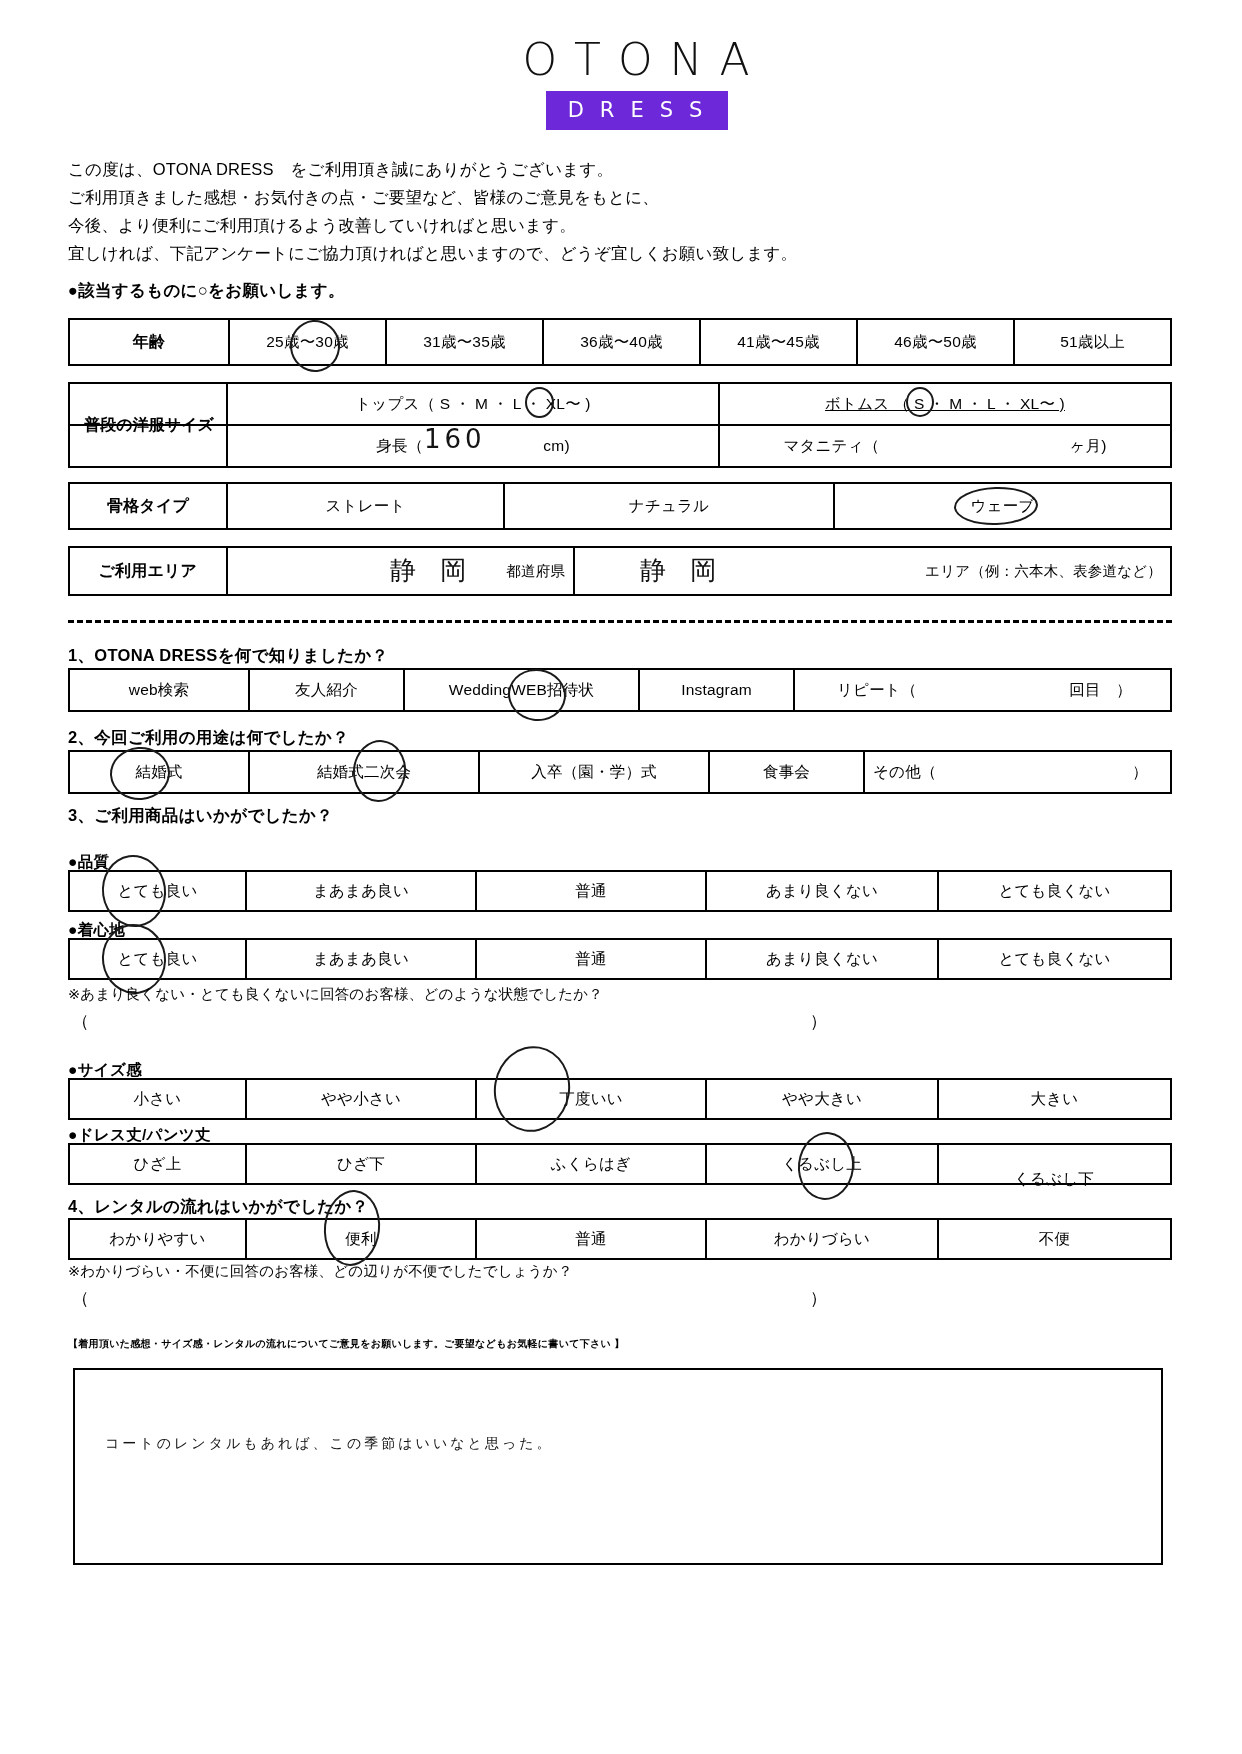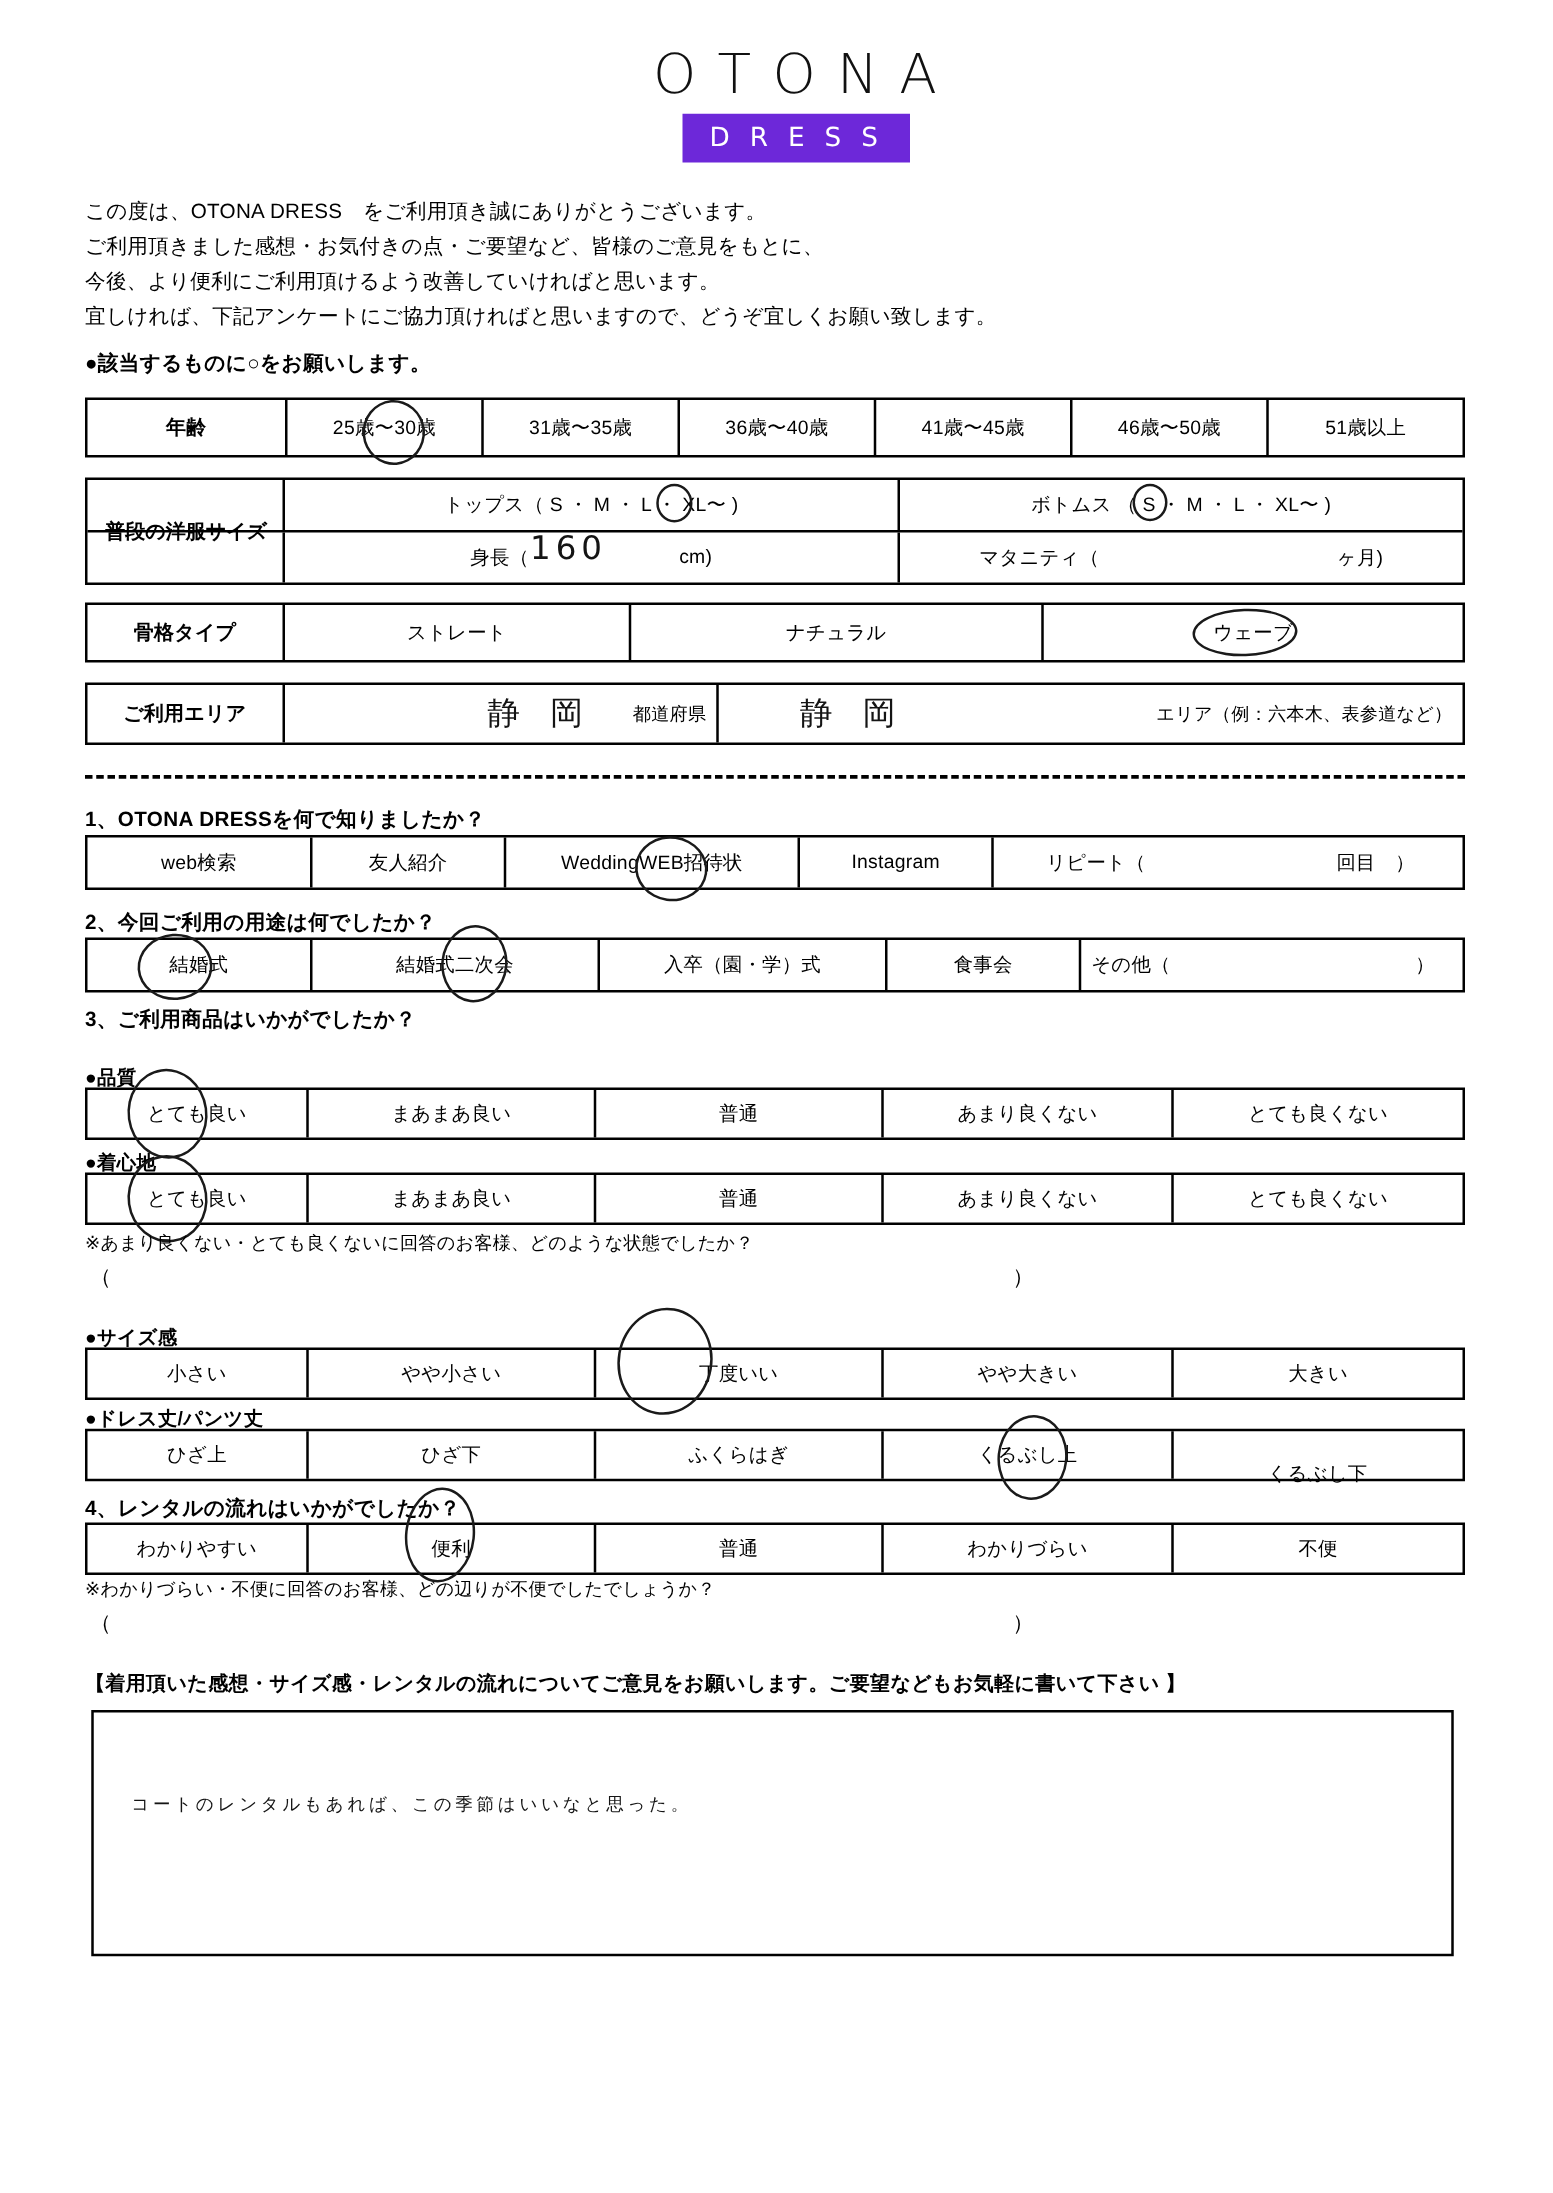--- a/index.html
+++ b/index.html
@@ -146,21 +146,21 @@
     <div class="cell" style="width:157px;">46歳〜50歳</div>
     <div class="cell" style="width:155px;">51歳以上</div>
   </div>
 
   <div class="pen" style="left:290px; top:320px; width:50px; height:52px; transform:rotate(-5deg);"></div>
 
   <div class="tbl stack" style="left:68px; top:382px; width:1104px; height:86px;">
     <div class="trow brow" style="height:42px;">
       <div class="cell" style="width:158px; border-right:2px solid #000;"></div>
       <div class="cell" style="width:492px;">トップス（ S ・ M ・ L ・ XL〜 )</div>
-      <div class="cell" style="width:450px;">ボトムス （ S ・ M ・ L ・ XL〜 )</div>
+      <div class="cell" style="width:450px;text-decoration:underline;">ボトムス （ S ・ M ・ L ・ XL〜 )</div>
     </div>
     <div class="trow" style="height:40px;">
       <div class="cell" style="width:158px; border-right:2px solid #000;"></div>
       <div class="cell" style="width:492px;">
         <span>身長（</span>
         <span style="display:inline-block;width:120px;"></span>
         <span>cm)</span>
       </div>
       <div class="cell" style="width:450px;">
         <span>マタニティ（</span>
@@ -279,17 +279,17 @@
     <div class="cell" style="width:230px;">普通</div>
     <div class="cell" style="width:232px;">わかりづらい</div>
     <div class="cell" style="width:231px;">不便</div>
   </div>
   <div class="pen" style="left:324px; top:1190px; width:56px; height:76px; transform:rotate(6deg);"></div>
 
   <div class="note" style="left:68px; top:1262px;">※わかりづらい・不便に回答のお客様、どの辺りが不便でしたでしょうか？</div>
   <div class="paren" style="left:72px; top:1287px;">（</div>
   <div class="paren" style="left:810px; top:1287px;">）</div>
 
-  <div class="sec-head" style="left:68px; top:1337px; font-size:16px;">【着用頂いた感想・サイズ感・レンタルの流れについてご意見をお願いします。ご要望などもお気軽に書いて下さい 】</div>
+  <div class="sec-head" style="left:68px; top:1337px; font-size:10px;">【着用頂いた感想・サイズ感・レンタルの流れについてご意見をお願いします。ご要望などもお気軽に書いて下さい 】</div>
   <div class="combox" style="left:73px; top:1368px; width:1090px; height:197px;"></div>
   <div class="handwrite" style="left:105px; top:1435px; font-size:14px; letter-spacing:3px;">コートのレンタルもあれば、この季節はいいなと思った。</div>
 
 </div>
 
 </body></html>

